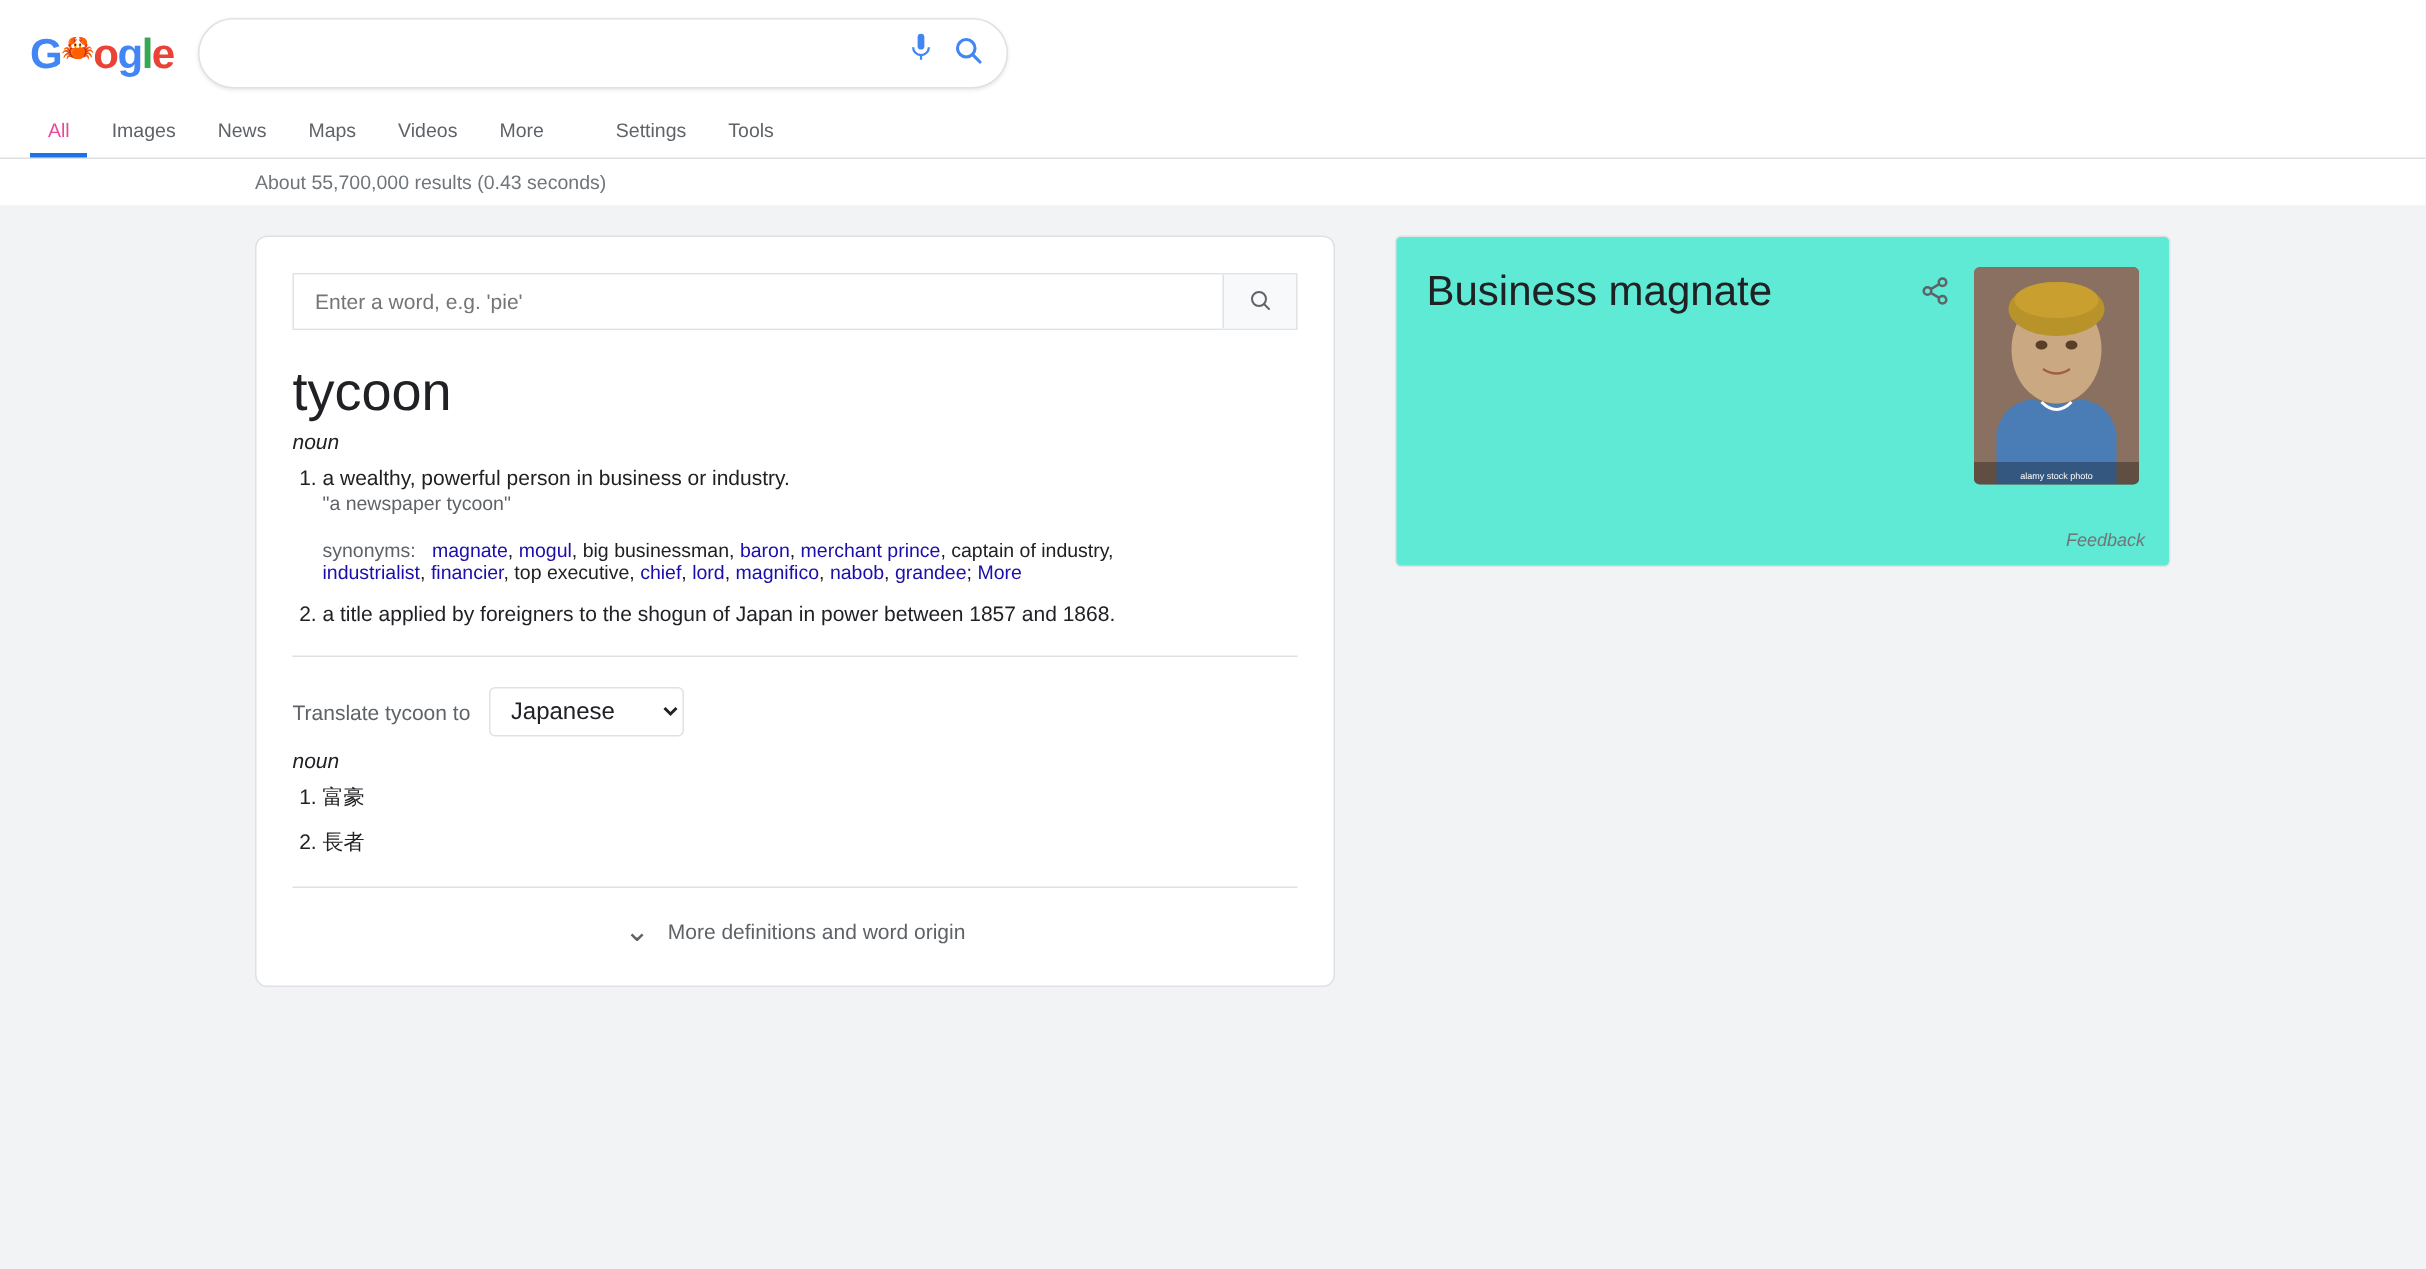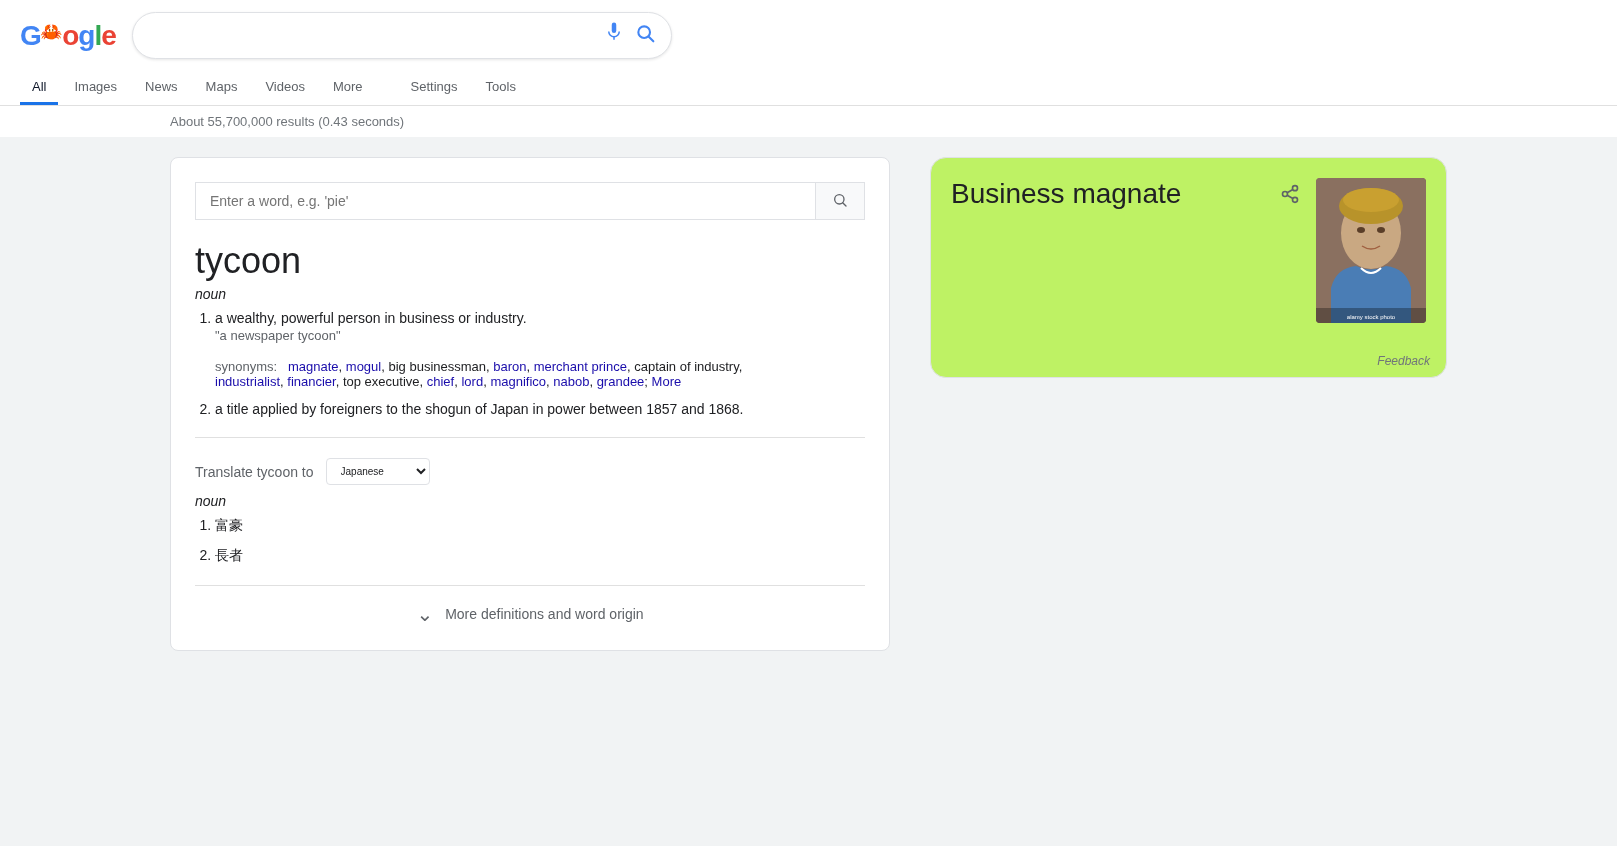--- a/index.html
+++ b/index.html
@@ -11,21 +11,21 @@
     .logo { display: flex; align-items: center; font-size: 28px; font-weight: bold; letter-spacing: -1px; cursor: pointer; }
 
     .search-bar { display: flex; align-items: center; border: 1px solid #dfe1e5; border-radius: 24px; padding: 8px 16px; width: 540px; background: #fff; box-shadow: 0 1px 3px rgba(0,0,0,0.1); }
     .search-bar input { border: none; outline: none; font-size: 16px; flex: 1; }
     .search-bar-icons { display: flex; align-items: center; gap: 12px; }
     .mic-icon { color: #4285f4; font-size: 18px; cursor: pointer; }
     .search-icon-btn { color: #4285f4; font-size: 18px; cursor: pointer; }
 
     .nav-tabs { display: flex; align-items: center; gap: 4px; padding-top: 4px; }
     .nav-tab { padding: 8px 12px; font-size: 13px; color: #5f6368; cursor: pointer; border-bottom: 3px solid transparent; text-decoration: none; }
-    .nav-tab.active { color: #0f172a; border-bottom: 3px solid #1a73e8; }
+    .nav-tab.active { color: #ec4899; border-bottom: 3px solid #1a73e8; }
     .nav-sep { margin-left: 20px; }
 
     
     .results-info { padding: 8px 170px; font-size: 13px; color: #70757a; background: #fff; }
 
     
     .content { display: flex; padding: 20px 170px; gap: 40px; background: #f1f3f4; }
     .main-col { flex: 0 0 720px; }
     .side-col { flex: 1; }
 
@@ -47,27 +47,27 @@
     .example { color: #5f6368; font-size: 13px; margin-top: 2px; }
     .synonyms-row { font-size: 13px; margin-top: 16px; }
     .synonyms-label { color: #5f6368; }
     .synonym-link { color: #1a0dab; text-decoration: none; }
     .more-link { color: #1a0dab; text-decoration: none; font-size: 13px; }
 
     
     .translate-section { border-top: 1px solid #e0e0e0; margin-top: 20px; padding-top: 20px; }
     .translate-row { display: flex; align-items: center; gap: 12px; margin-bottom: 8px; }
     .translate-label { font-size: 14px; color: #5f6368; }
-    .translate-select { padding: 6px 28px 6px 10px; border: 1px solid #dfe1e5; border-radius: 4px; font-size: 10px; color: #202124; background: #fff; cursor: pointer; appearance: auto; }
+    .translate-select { padding: 6px 28px 6px 10px; border: 1px solid #dfe1e5; border-radius: 4px; font-size: 16px; color: #202124; background: #fff; cursor: pointer; appearance: auto; }
 
     .more-defs { border-top: 1px solid #e0e0e0; margin-top: 20px; padding-top: 16px; text-align: center; display: flex; align-items: center; justify-content: center; gap: 12px; cursor: pointer; color: #5f6368; font-size: 14px; }
     .chevron-down { font-size: 20px; }
 
     
-    .side-panel { background: #bef264; border-radius: 16px; border: 1px solid #dfe1e5; overflow: hidden; }
+    .side-panel { background: #5eead4; border-radius: 4px; border: 1px solid #dfe1e5; overflow: hidden; }
     .side-panel-top { display: flex; align-items: flex-start; padding: 20px; gap: 16px; }
     .side-panel-title { font-size: 28px; font-weight: 400; color: #202124; flex: 1; }
     .share-icon { color: #5f6368; font-size: 20px; cursor: pointer; margin-top: 6px; }
     .side-panel-img-placeholder { width: 110px; height: 145px; background: linear-gradient(135deg, #8a7a6e 0%, #6b5b50 40%, #4a3f38 100%); border-radius: 4px; position: relative; overflow: hidden; }
     .side-panel-body { padding: 0 20px 16px 20px; }
     .side-panel-desc { font-size: 14px; color: #202124; line-height: 1.5; margin-bottom: 8px; }
     .wiki-link { color: #1a0dab; text-decoration: none; font-size: 14px; }
     .feedback-row { text-align: right; padding: 8px 16px; }
     .feedback-link { font-size: 12px; color: #70757a; font-style: italic; cursor: pointer; }
   </style>

